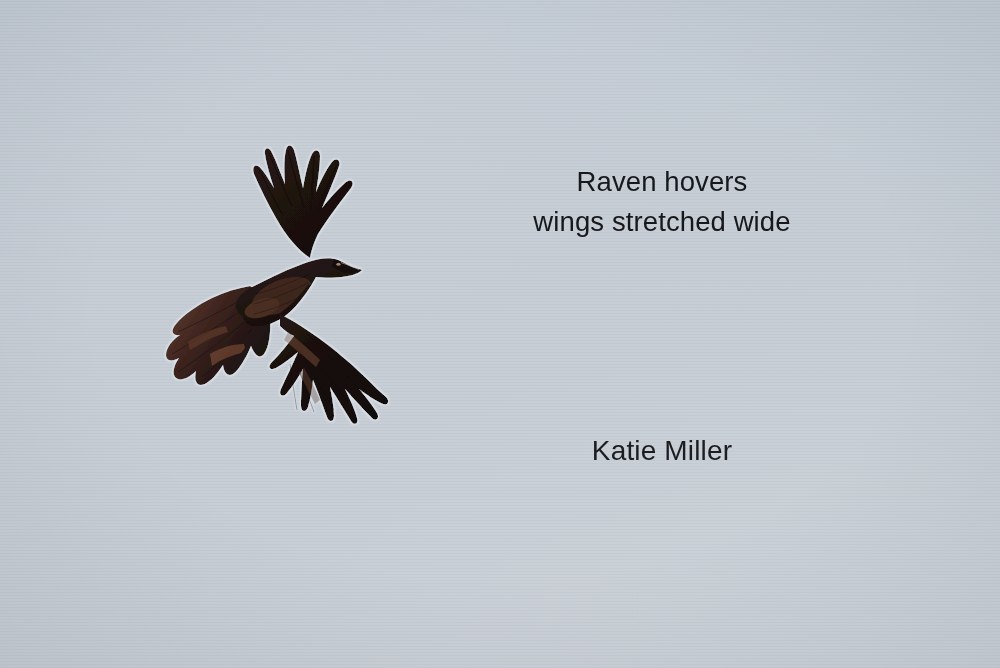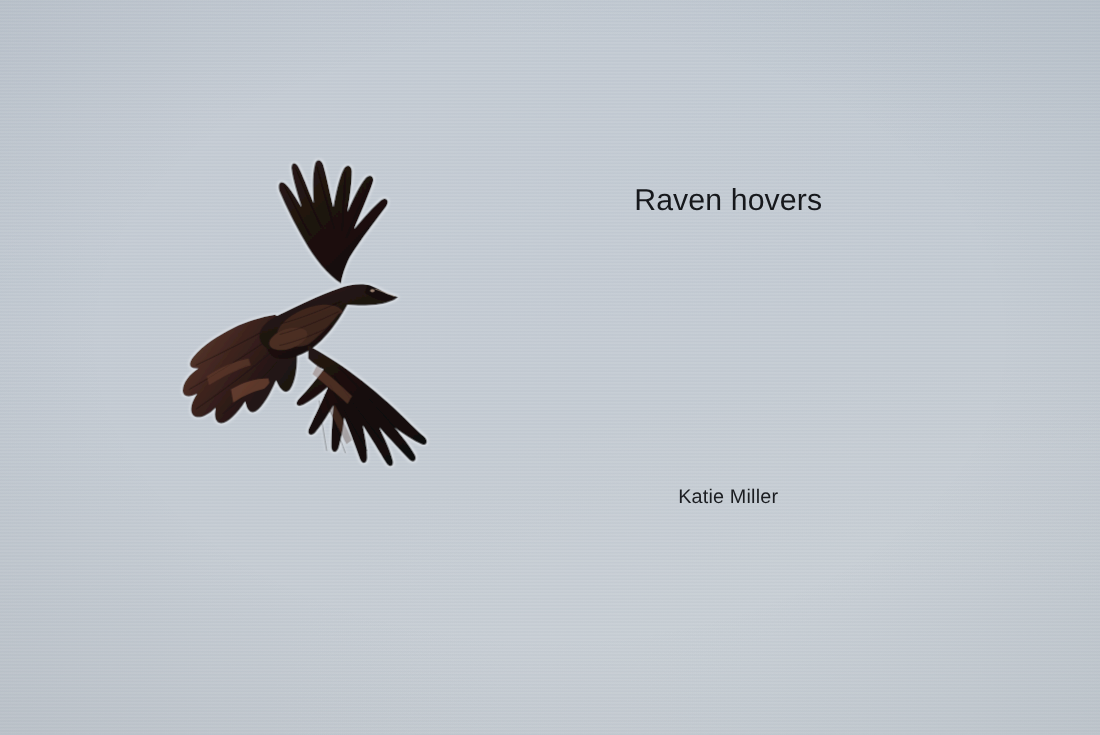--- a/index.html
+++ b/index.html
@@ -71,21 +71,21 @@
   }
   .poem-line { display: block; white-space: nowrap; }
 
   .byline {
     position: absolute;
     left: 432px;
     top: 436px;
     width: 460px;
     text-align: center;
     color: #1b1d21;
-    font-size: 18px;
+    font-size: 28px;
     line-height: 30px;
     letter-spacing: .15px;
     font-weight: 400;
   }
 </style>
 </head>
 <body>
 
 <div id="stage">
 
@@ -278,17 +278,18 @@
                    C148,240 136,230 126,222 Z" fill="#7b4d38"></path>
           <path d="M146,250 C152,260 158,272 162,282 L157,286
                    C152,276 146,264 141,255 Z" fill="#5e3a2b"></path>
         </g>
       </g>
     </svg>
   </div>
 
   <div class="poem">
     <span class="poem-line">Raven hovers</span>
+    <span class="poem-line">wings stretched wide</span>
   </div>
 
   <div class="byline">Katie Miller</div>
 
 </div>
 
 </body></html>

